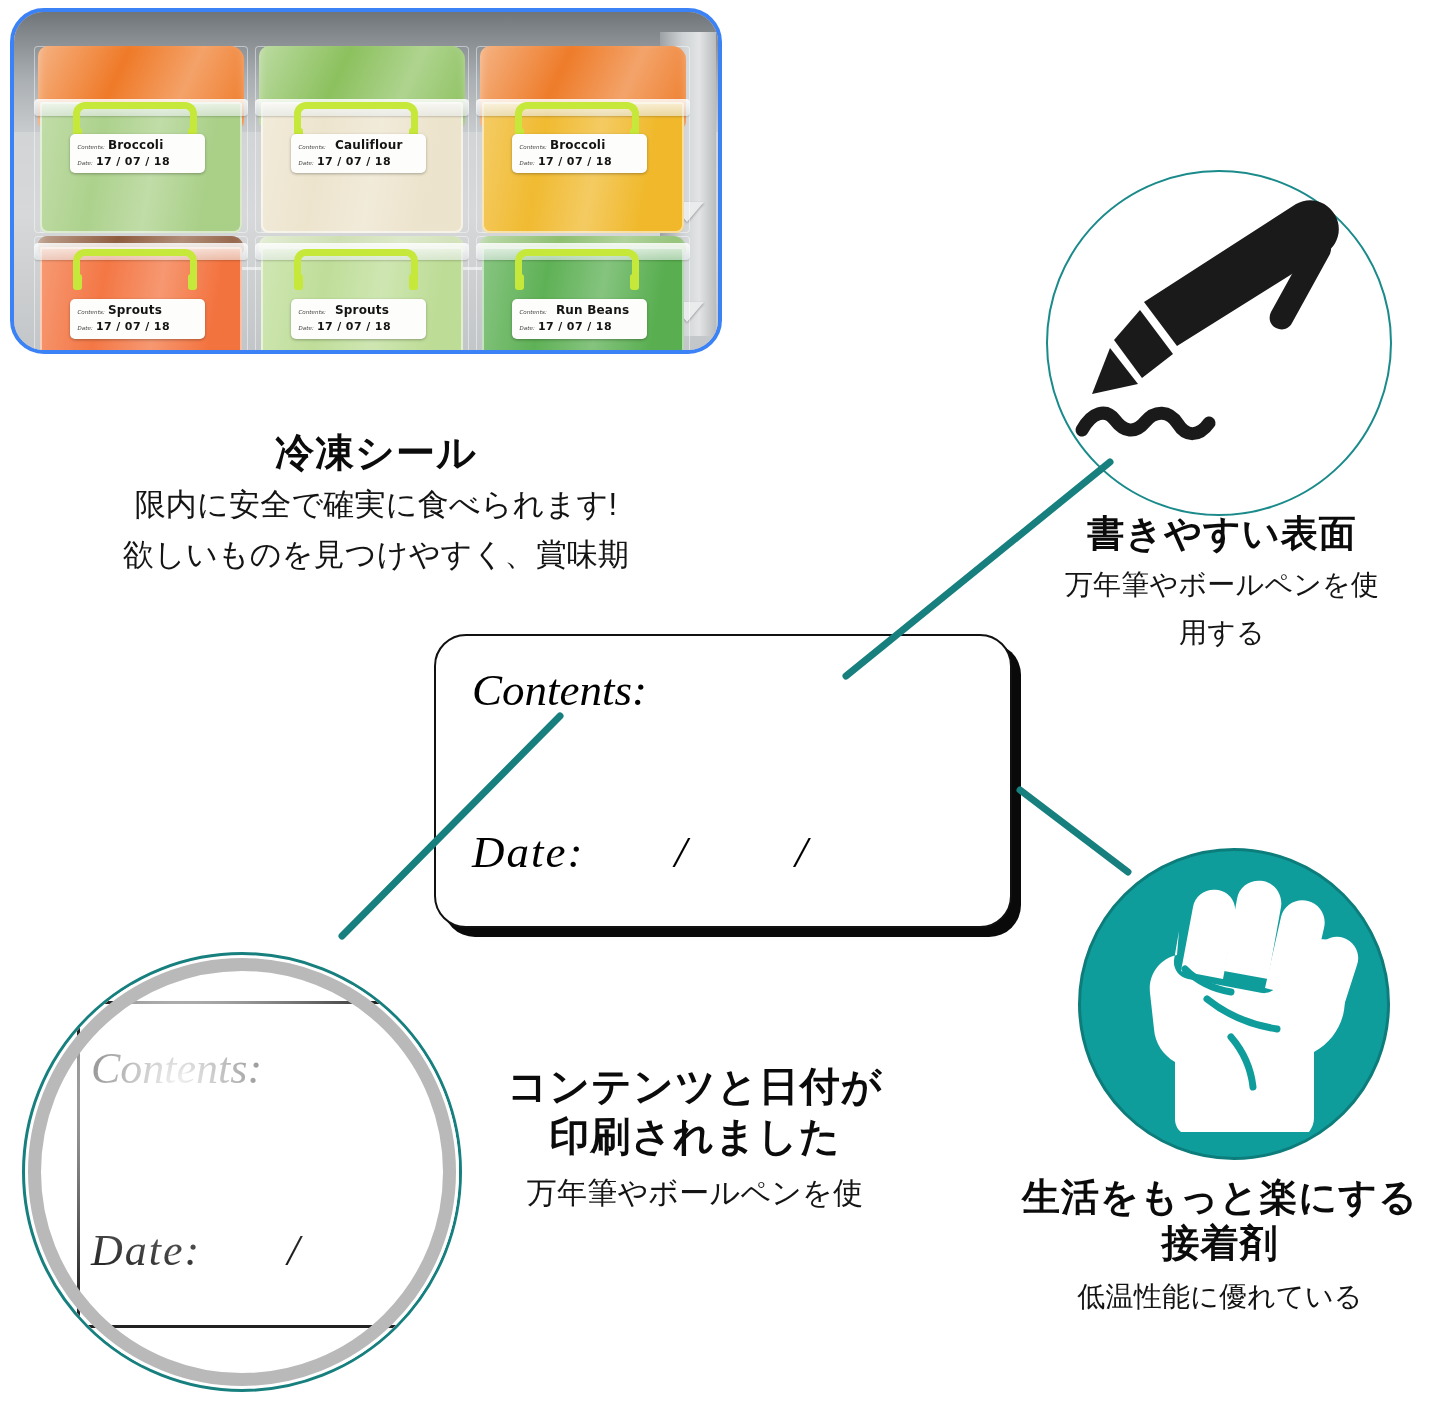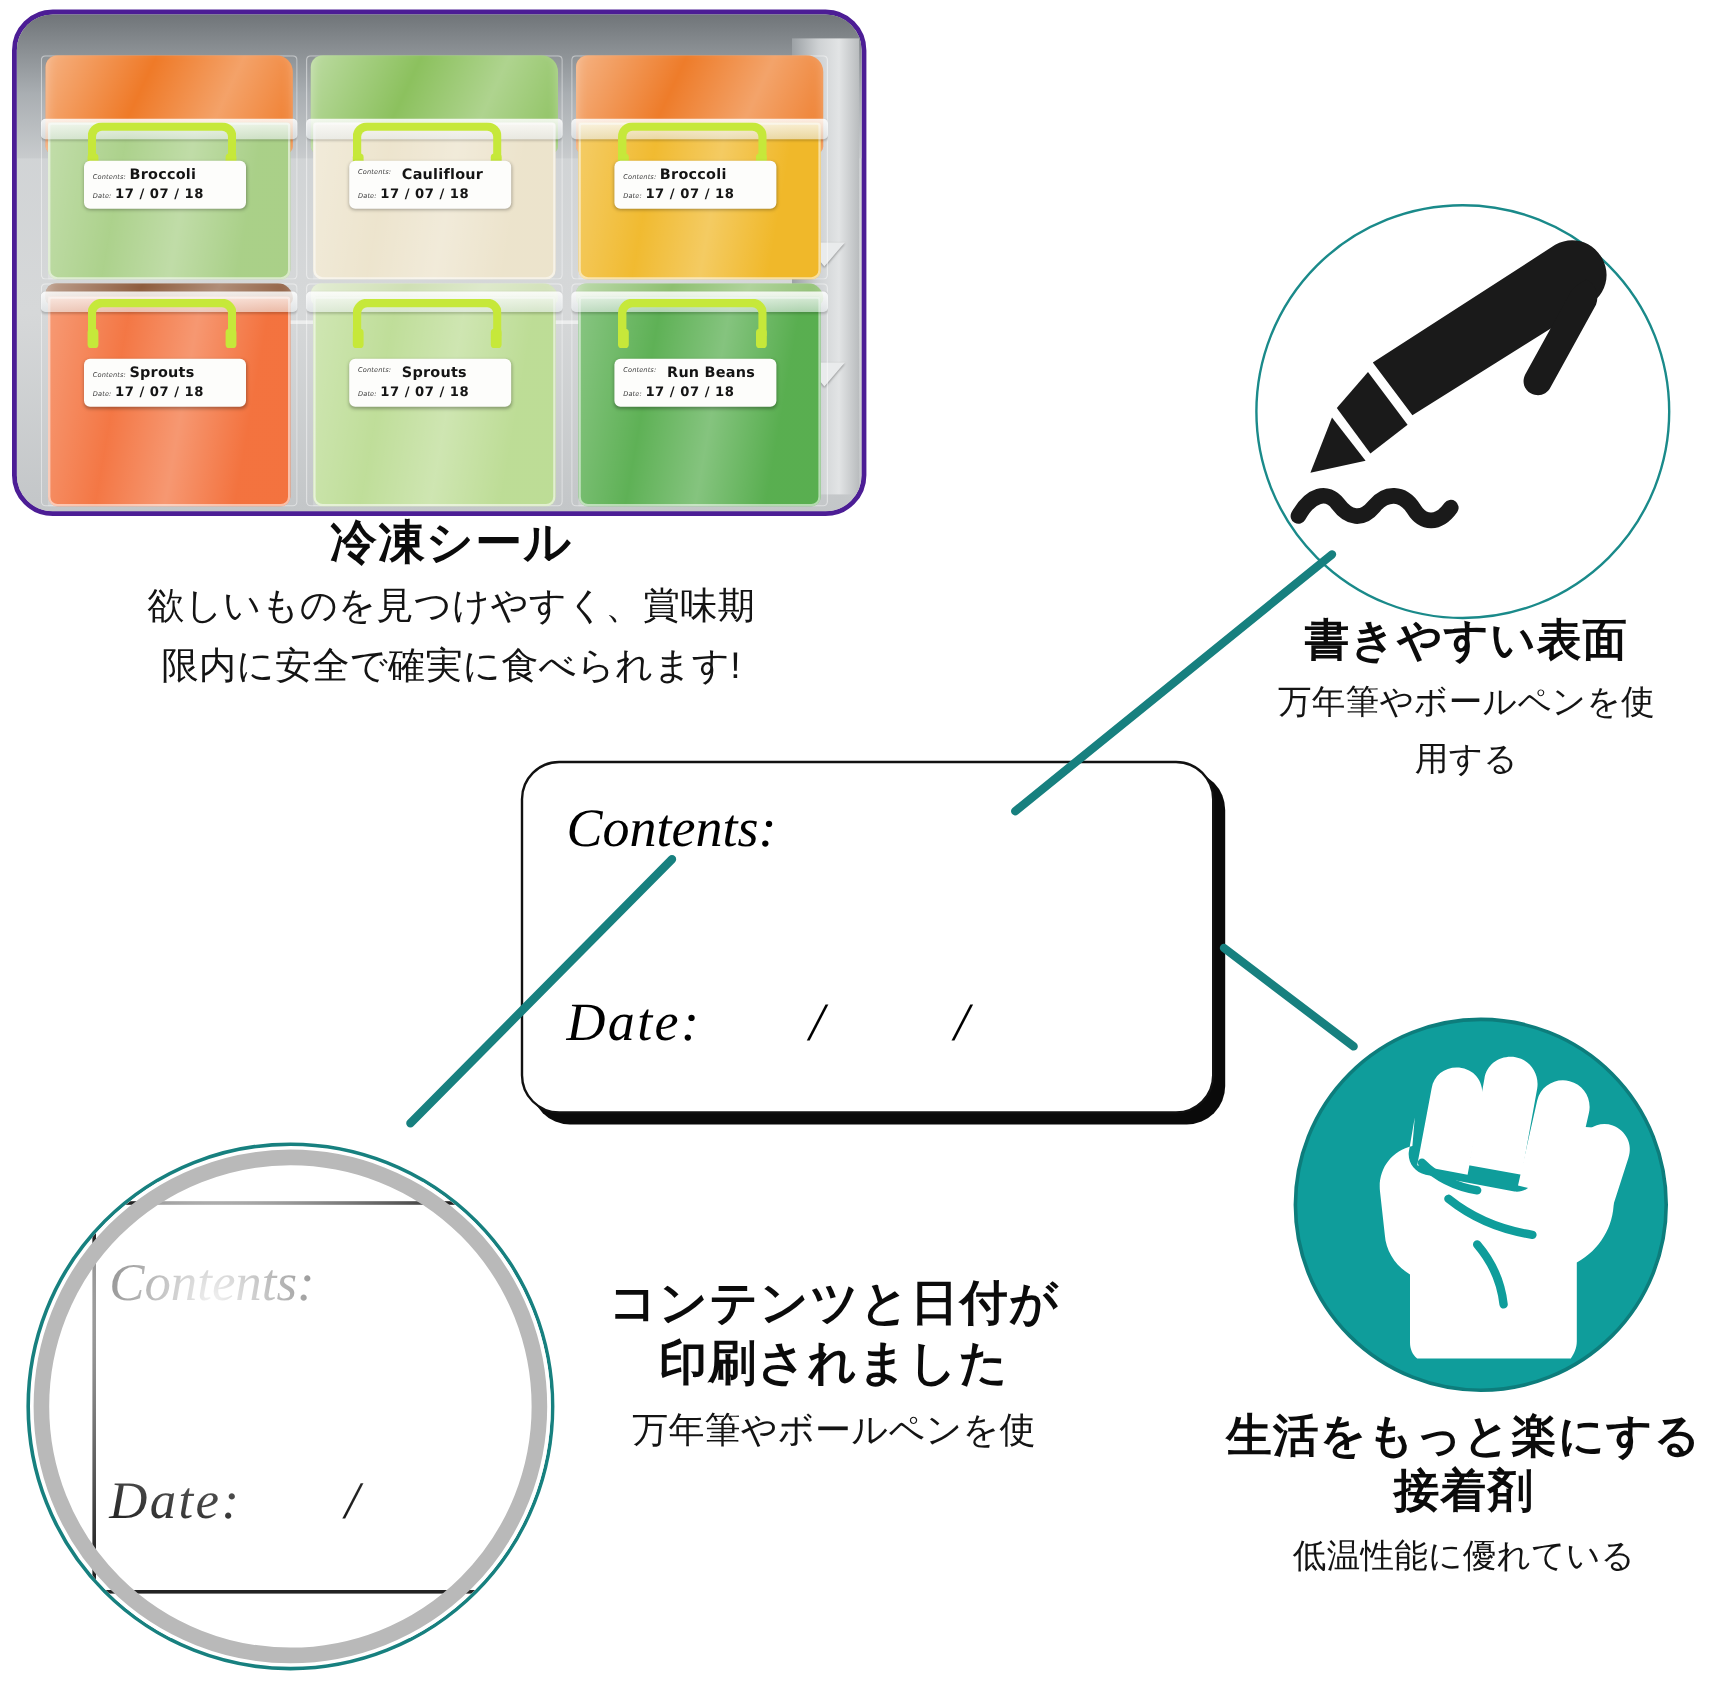--- a/index.html
+++ b/index.html
@@ -24,22 +24,22 @@
     left: 0; top: 0;
     width: 1437px; height: 1403px;
     pointer-events: none;
     z-index: 5;
   }
 
   
   #photo-card {
     position: absolute;
     left: 10px; top: 8px;
-    width: 712px; height: 422px;
-    border: 4px solid #4c1d95;
+    width: 712px; height: 346px;
+    border: 4px solid #3b82f6;
     border-radius: 34px;
     overflow: hidden;
     box-sizing: border-box;
     background: #c9ccce;
     z-index: 2;
   }
   .fridge-bg {
     position: absolute; inset: 0;
     background:
       linear-gradient(180deg,#8f9499 0%, #b4b8bb 6%, #cfd2d4 16%, #d6d8d9 60%, #c3c6c8 100%);
@@ -138,21 +138,21 @@
   .lbl .row2 { display:flex; align-items:baseline; gap:3px; margin-top:4px;}
   .lbl .cap {
     font-size: 5.5px; font-style: italic; color:#3a3a3a; letter-spacing:.1px;
   }
   .lbl .val {
     font-size: 12px; font-weight: 700; color:#141414; letter-spacing:.2px;
   }
   .lbl .dt {
     font-size: 11px; font-weight: 700; color:#141414; letter-spacing:.4px;
   }
-  .lbl.center .row1{ justify-content:flex-start;align-items:center; }
+  .lbl.center .row1{ justify-content:flex-start; }
   .lbl.center .val{ margin-left: 6px; }
 
   .caption-block { position: absolute; text-align: center; z-index: 6; }
   .cap-title {
     font-weight: 700;
     color: #0b0b0b;
     letter-spacing: 1px;
   }
   .cap-sub {
     color: #141414;
@@ -382,22 +382,22 @@
             <span class="dt">17 / 07 / 18</span>
           </div>
         </div>
       </div>
 
     </div>
   </div>
 
   <div class="caption-block" id="cap-photo">
     <div class="cap-title">冷凍シール</div>
+    <div class="cap-sub">限内に安全で確実に食べられます!</div>
     <div class="cap-sub">欲しいものを見つけやすく、賞味期</div>
-    <div class="cap-sub">限内に安全で確実に食べられます!</div>
   </div>
 
   <svg id="connectors" viewBox="0 0 1437 1403">
     <line x1="846" y1="676" x2="1110" y2="462" stroke="#17807f" stroke-width="7" stroke-linecap="round"></line>
     <line x1="1020" y1="790" x2="1128" y2="872" stroke="#17807f" stroke-width="7" stroke-linecap="round"></line>
     <line x1="560" y1="716" x2="342" y2="936" stroke="#17807f" stroke-width="7" stroke-linecap="round"></line>
   </svg>
 
   <div id="pen-circle">
     <svg id="pen-glyph" width="298" height="290" viewBox="0 0 298 290">

